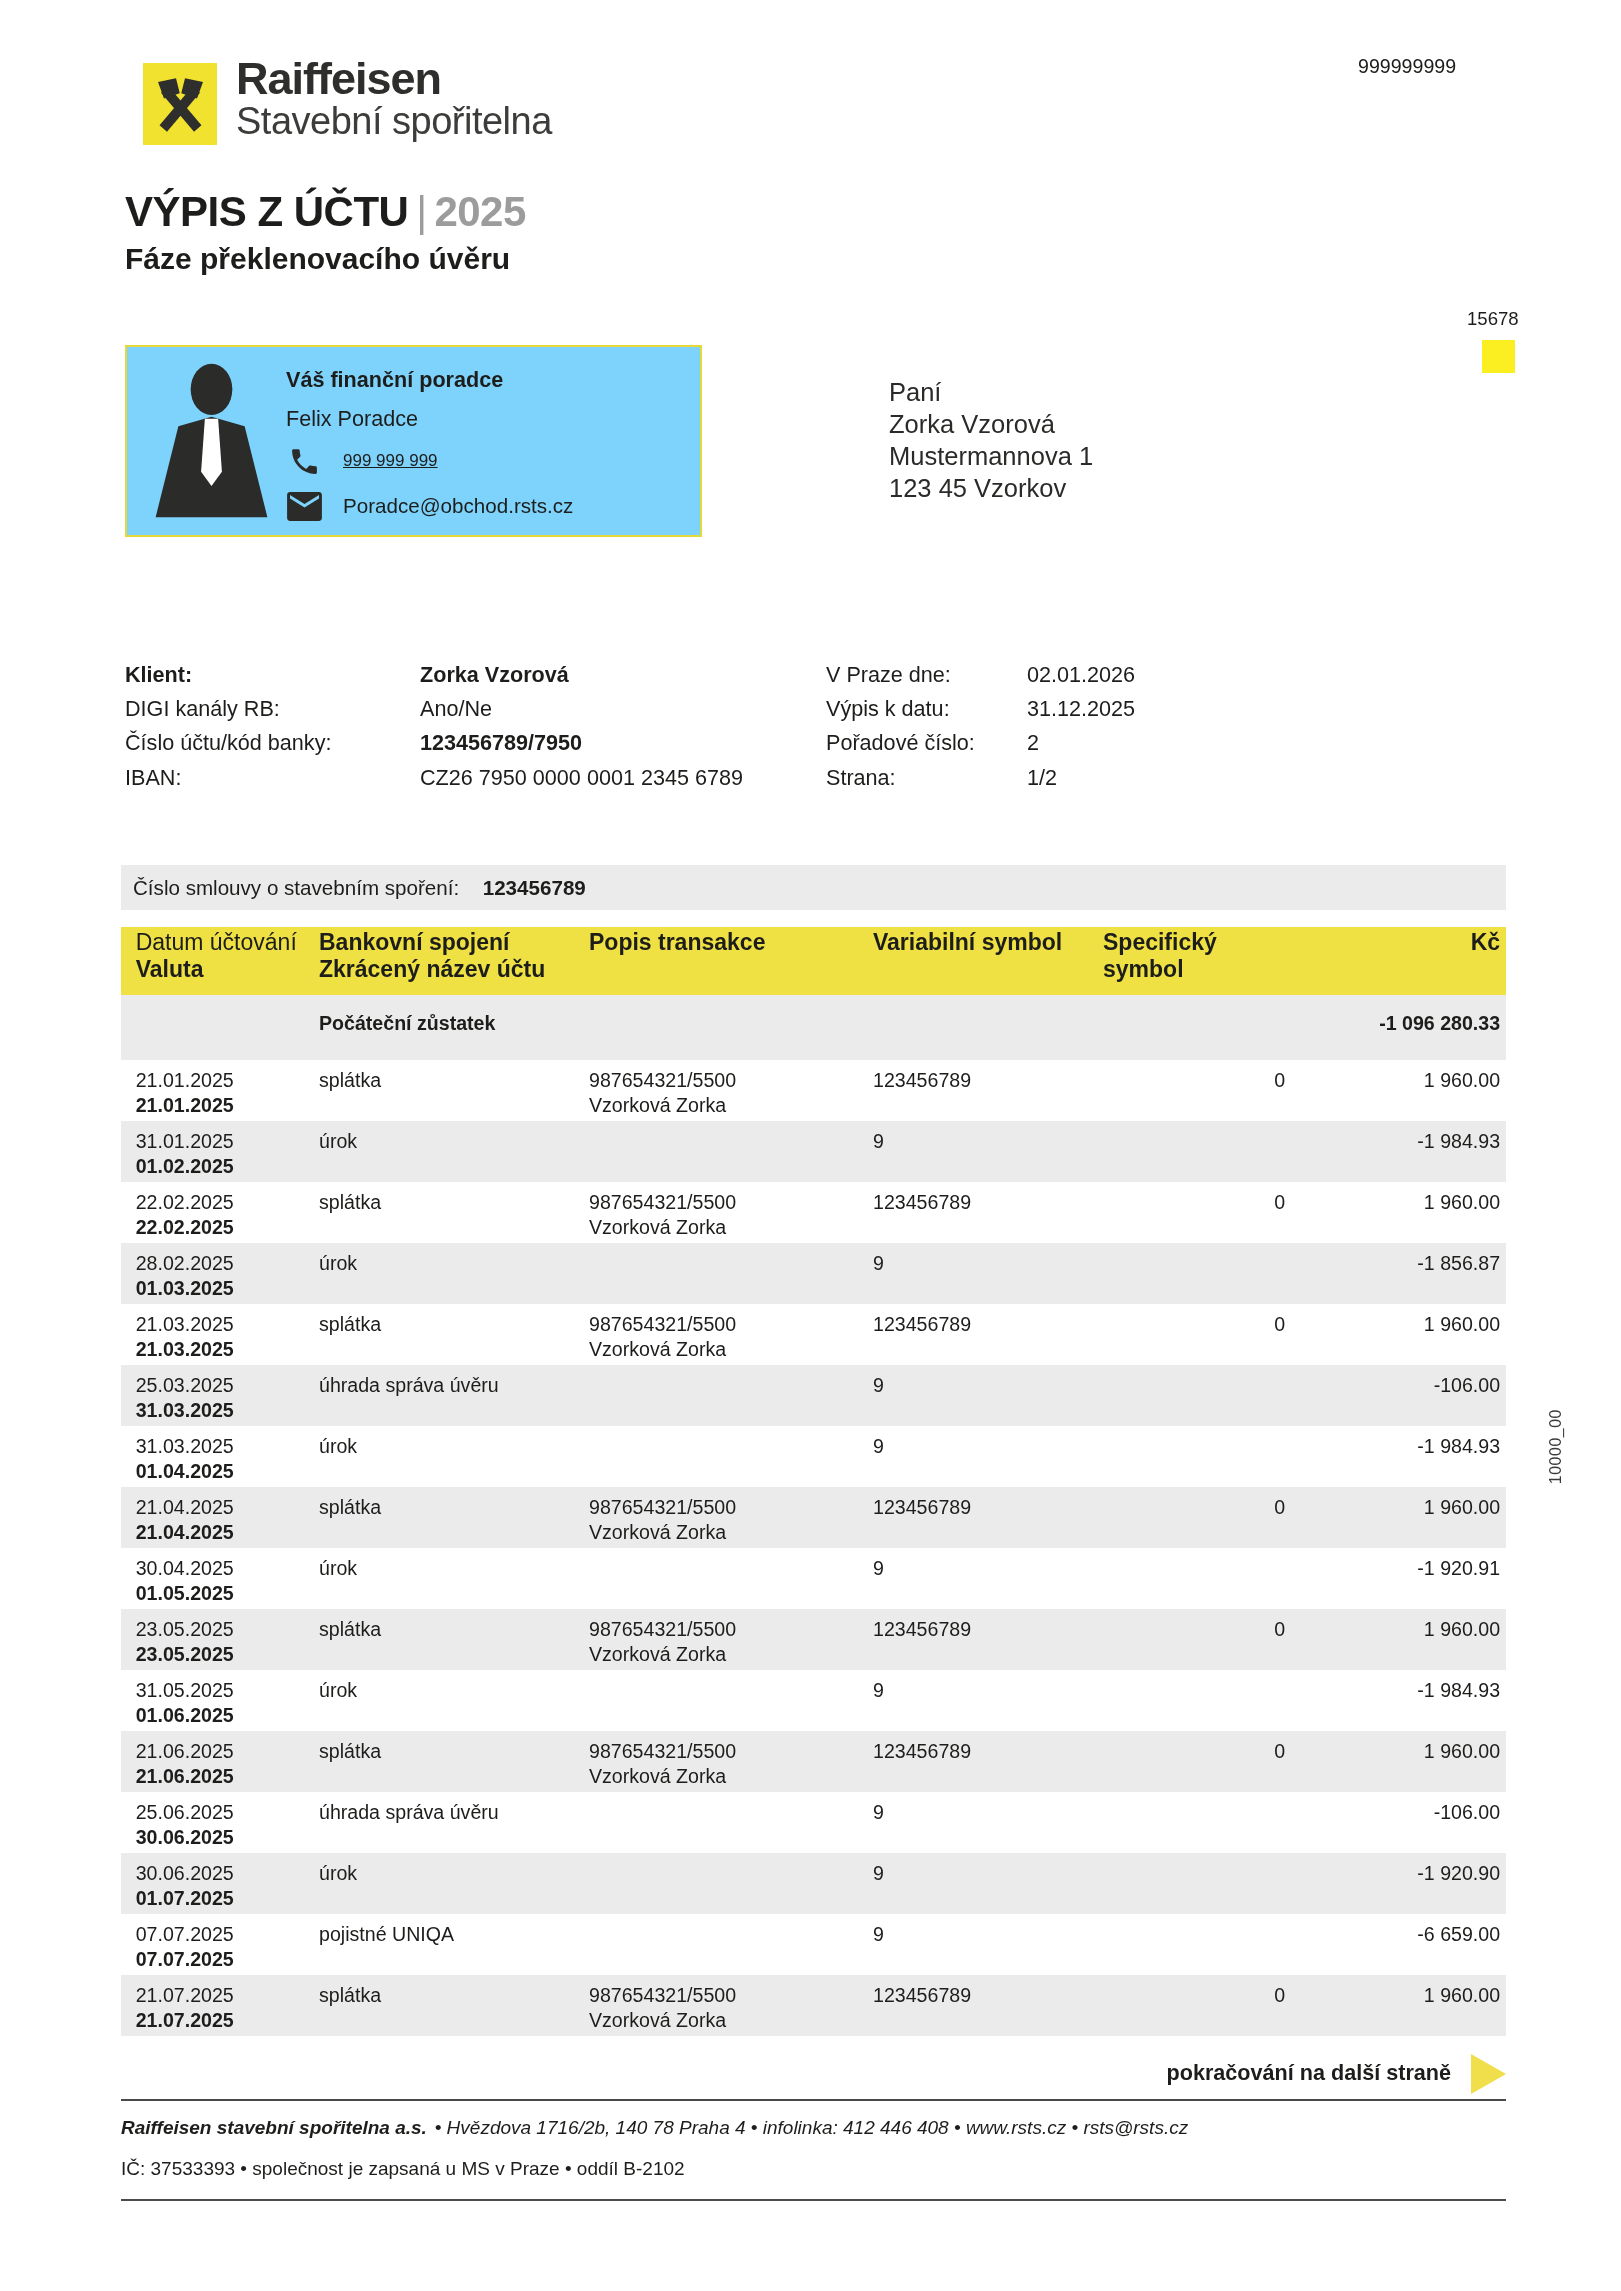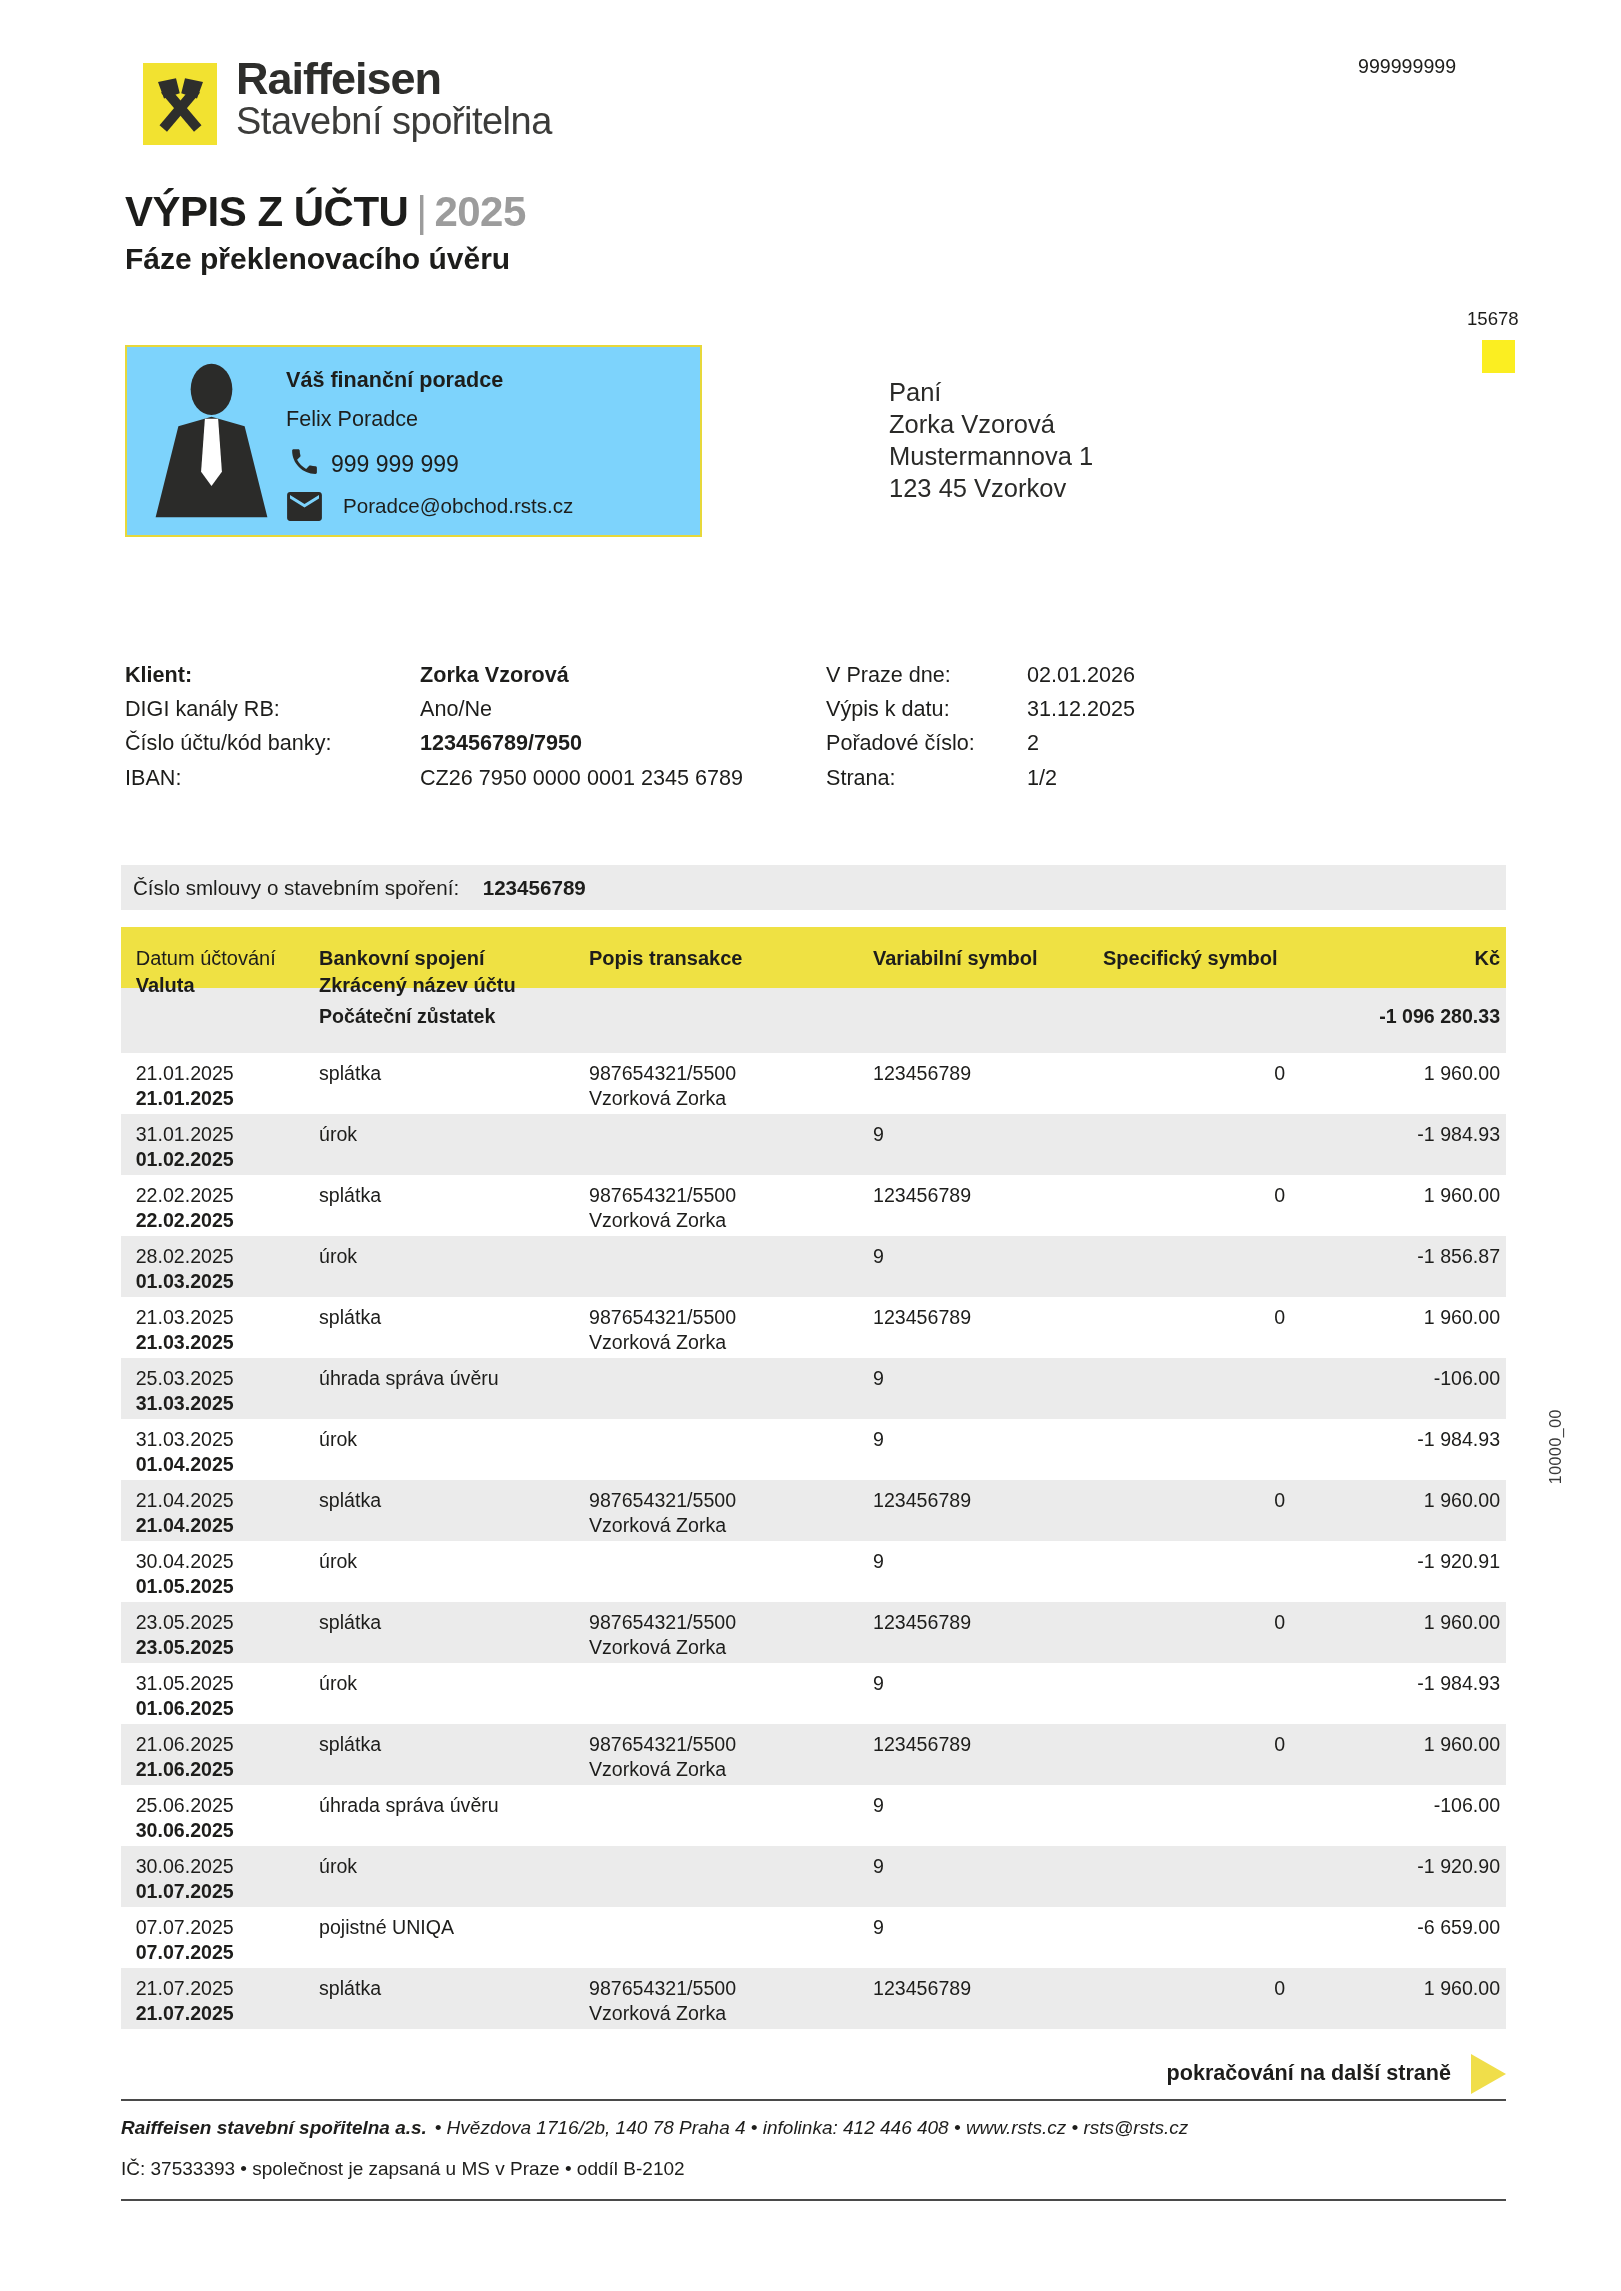--- a/index.html
+++ b/index.html
@@ -25,41 +25,41 @@
   .doc-code{left:1467px;top:308px;font-size:18.6px;}
   .accent-square{left:1482px;top:340px;width:33px;height:33px;background:var(--accentYellow);}
 
   
   .advisor-card{left:125px;top:345px;width:577px;height:192px;border:2.9px solid var(--borderYellow);
     box-sizing:border-box;background:#7dd3fc;}
   .advisor-figure{position:absolute;left:21.6px;top:13.7px;width:125px;height:159px;}
   .advisor-heading{position:absolute;left:159px;top:19.6px;font-size:21.6px;font-weight:700;}
   .advisor-name{position:absolute;left:159px;top:59px;font-size:21.6px;}
   .phone-icon{position:absolute;left:161px;top:98px;width:33px;height:33px;}
-  .advisor-phone{position:absolute;left:204px;top:104px;font-size:23px;}
+  .advisor-phone{position:absolute;left:216px;top:104px;font-size:17px;text-decoration:underline;}
   .email-icon{position:absolute;left:159px;top:145px;width:37px;height:29px;}
   .advisor-email{position:absolute;left:216px;top:147px;font-size:20.6px;}
 
   
   .recipient{left:889px;top:376px;font-size:25.5px;line-height:32px;color:#2A2A28;}
 
   
   .info-label{font-size:21.6px;}
   .info-value{font-size:21.6px;}
   .b{font-weight:700;}
 
   
   .contract-bar{left:121px;top:865px;width:1385px;height:45px;background:var(--rowGray);
     display:flex;align-items:center;padding-left:12px;box-sizing:border-box;font-size:20.6px;}
   .contract-value{font-weight:700;margin-left:23.5px;}
 
   
   .table{left:121px;top:927px;width:1385px;}
   .thead,.row{display:grid;grid-template-columns:198px 270px 284px 230px 186px 217px;box-sizing:border-box;}
-  .thead{background:var(--headerYellow);height:61px;padding-top:18px;font-size:20px;line-height:26.5px;}
+  .thead{background:var(--headerYellow);height:68px;padding-top:2px;font-size:23px;line-height:26.5px;}
   .th.c1{padding-left:14.7px;font-weight:400;}
   .th .bold-line,.th.bold{font-weight:700;}
   .th.c6{text-align:right;padding-right:5.9px;}
   .row{font-size:19.6px;line-height:25.5px;padding-top:7.8px;}
   .row .c1{padding-left:14.7px;}
   .row .c1 .d2{font-weight:700;}
   .row .c5{text-align:right;padding-right:3.9px;}
   .row .c6{text-align:right;padding-right:5.9px;}
   .row.gray{background:var(--rowGray);}
   .row.opening{height:65px;padding-top:15.7px;font-weight:700;}

